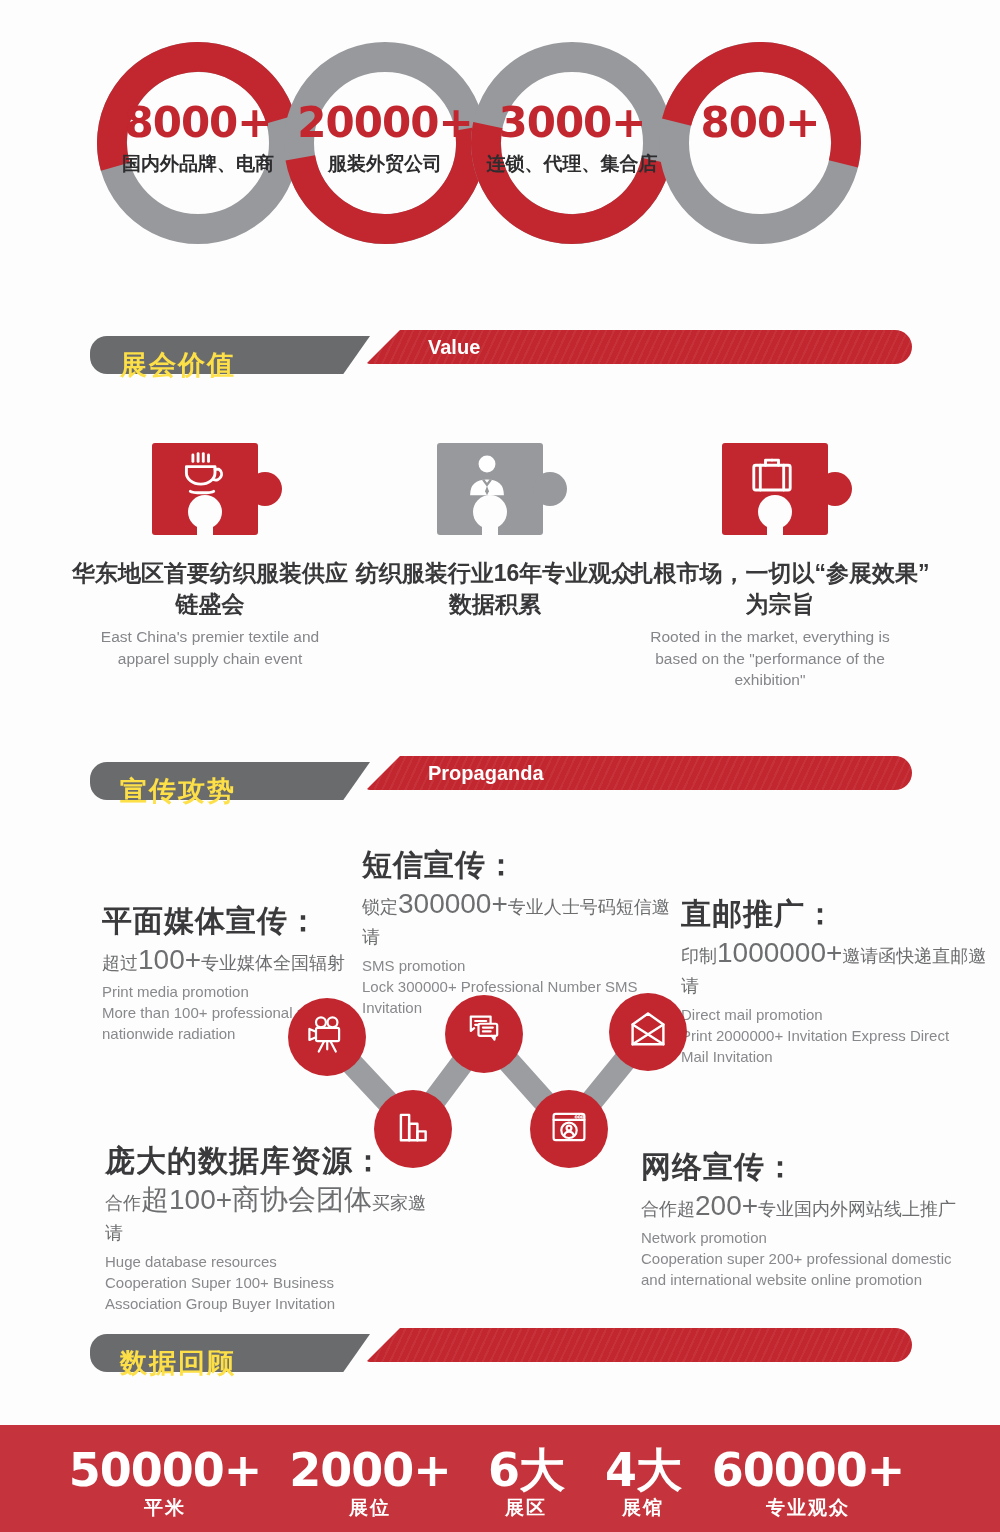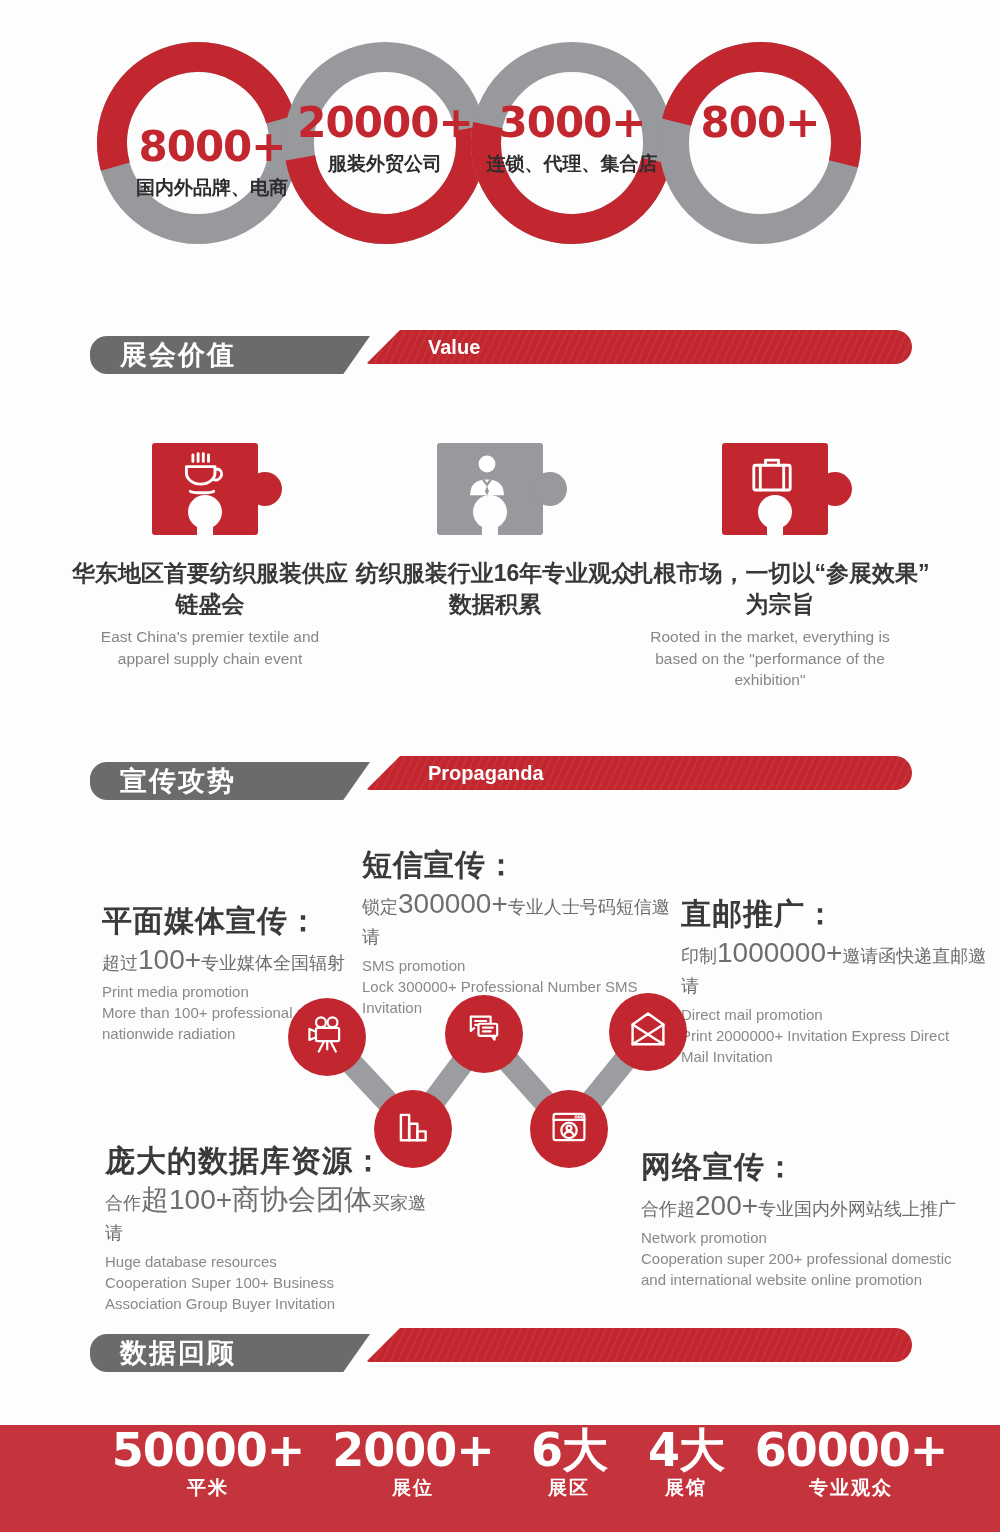--- a/index.html
+++ b/index.html
@@ -10,21 +10,21 @@
   .rings-svg{position:absolute;left:0;top:0;width:1000px;height:290px;}
   .ring-text{position:absolute;width:200px;text-align:center;}
   .ring-value{font-family:"DejaVu Sans","Liberation Sans",sans-serif;font-weight:700;font-size:42px;letter-spacing:-1px;color:#c2262e;line-height:46px;}
   .ring-label{font-size:19px;font-weight:700;color:#2d2d2f;margin-top:4px;line-height:27px;white-space:pre-line;}
 
   
   .header-row{position:absolute;left:90px;width:822px;height:44px;}
   .header-tab{position:absolute;left:0;top:6px;width:234px;height:38px;background:#6a6b6d;border-radius:17px 0 0 17px;}
   .header-tab::after{content:"";position:absolute;right:-46px;top:0;width:46px;height:100%;background:#6a6b6d;
     clip-path:polygon(0 0,100% 0,42% 100%,0 100%);}
-  .header-tab-label{color:#ffffff;font-size:27px;font-weight:700;line-height:38px;padding-left:30px;letter-spacing:2px;}
+  .header-tab-label{color:#fde047;font-size:27px;font-weight:700;line-height:38px;padding-left:30px;letter-spacing:2px;margin-top:10px;}
   .header-bar{position:absolute;left:276px;top:0;width:546px;height:34px;
     background:#c2272f;
     background-image:repeating-linear-gradient(115deg,rgba(255,255,255,0.05) 0 2px,rgba(255,255,255,0) 2px 7px);
     border-radius:4px 17px 17px 4px;
     clip-path:polygon(34px 0,100% 0,100% 100%,0 100%);}
   .header-bar-label{color:#fff;font-size:20px;font-weight:700;line-height:34px;padding-left:62px;}
 
   
   .puzzle{position:absolute;top:443px;width:106px;height:92px;border-radius:3px;}
   .puzzle.red{background:#c2272f;}
@@ -44,21 +44,21 @@
   .p-big{font-size:28px;color:#6d6e70;letter-spacing:0;}
   .p-en{font-size:15px;color:#88898c;line-height:21px;margin-top:3px;white-space:pre-line;}
 
   
   .chain-lines{position:absolute;left:0;top:0;width:1000px;height:1532px;pointer-events:none;}
   .chain-circle{position:absolute;width:78px;height:78px;border-radius:50%;background:#c2272f;display:flex;align-items:center;justify-content:center;}
   .chain-circle svg{width:44px;height:44px;}
 
   
   .footer{position:absolute;left:0;top:1425px;width:1000px;height:107px;background:#c5343c;}
-  .fstat{position:absolute;top:1px;width:200px;text-align:center;color:#fff;margin-left:43px;}
+  .fstat{position:absolute;top:21px;width:200px;text-align:center;color:#fff;}
   .fvalue{font-family:"DejaVu Sans","Liberation Sans",sans-serif;font-weight:700;font-size:46px;line-height:48px;letter-spacing:-1px;}
   .flabel{font-size:19px;font-weight:700;margin-top:1px;letter-spacing:2px;}
 </style>
 </head>
 <body>
 
 <div class="page">
 
   <svg class="rings-svg" viewBox="0 0 1000 290">
     <g fill="none" stroke-width="30">
@@ -66,21 +66,21 @@
       <path d="M112 143 A86 86 0 0 1 284 143" stroke="#c2262e" transform="rotate(-16 198 143)" stroke-linecap="butt"></path>
       <circle cx="385" cy="143" r="86" stroke="#97999c"></circle>
       <path d="M299 143 A86 86 0 0 1 471 143" stroke="#c2262e" transform="rotate(170 385 143)"></path>
       <circle cx="572" cy="143" r="86" stroke="#97999c"></circle>
       <path d="M486 143 A86 86 0 0 1 658 143" stroke="#c2262e" transform="rotate(192 572 143)"></path>
       <circle cx="760" cy="143" r="86" stroke="#97999c"></circle>
       <path d="M674 143 A86 86 0 0 1 846 143" stroke="#c2262e" transform="rotate(14 760 143)"></path>
     </g>
   </svg>
 
-  <div class="ring-text" style="left:112px;top:100px;margin-top:24px;">
+  <div class="ring-text" style="left:98px;top:100px;">
     <div class="ring-value">8000+</div>
     <div class="ring-label">国内外品牌、电商</div>
   </div>
   <div class="ring-text" style="left:285px;top:100px;">
     <div class="ring-value">20000+</div>
     <div class="ring-label">服装外贸公司</div>
   </div>
   <div class="ring-text" style="left:472px;top:100px;">
     <div class="ring-value">3000+</div>
     <div class="ring-label">连锁、代理、集合店</div>

